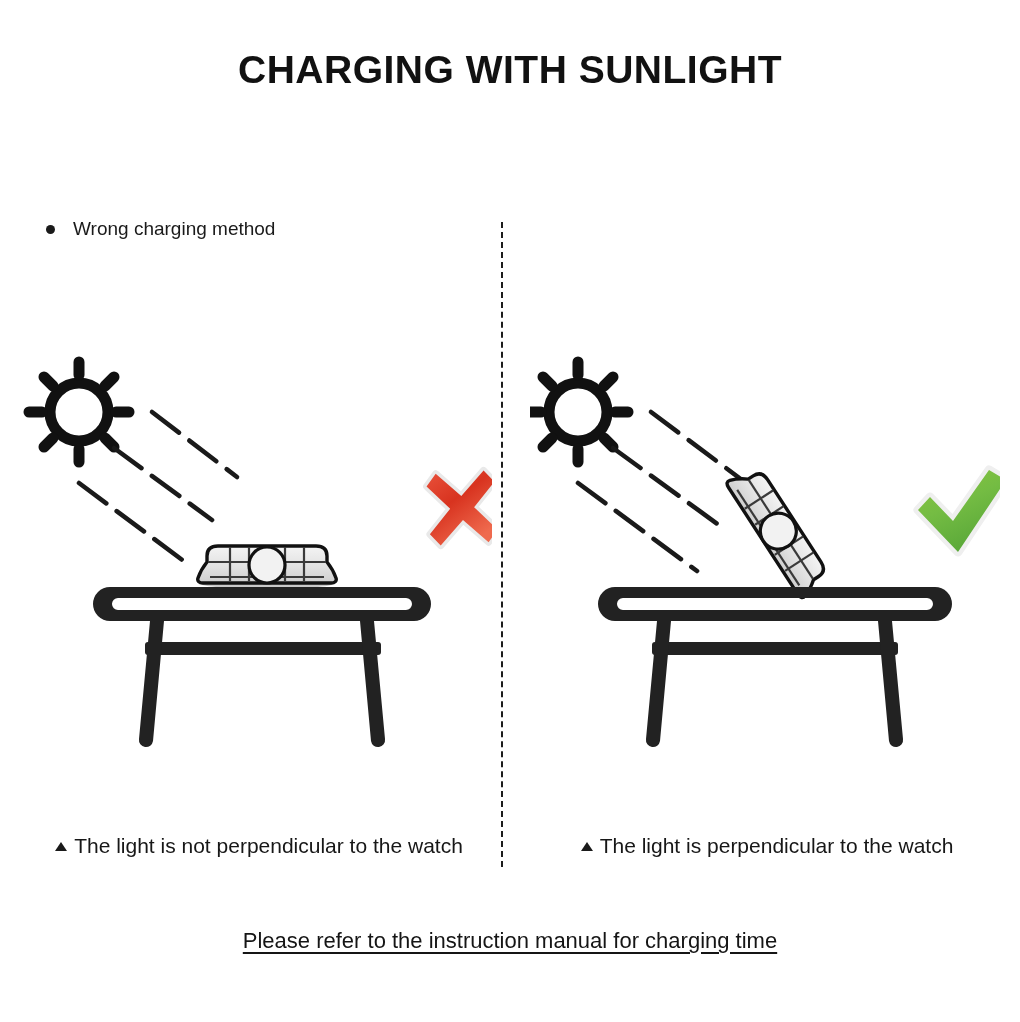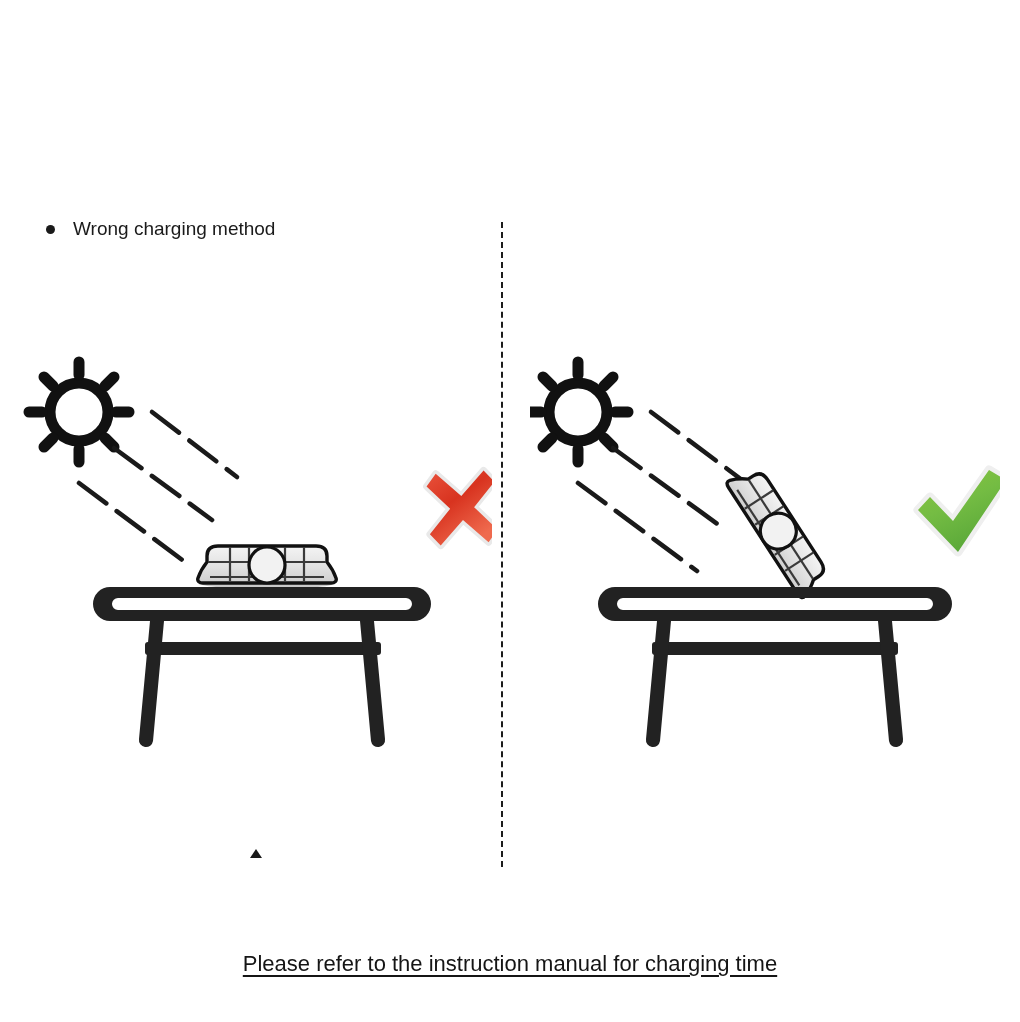--- a/index.html
+++ b/index.html
@@ -120,28 +120,28 @@
     position: absolute;
     top: 928px;
     left: 0;
     width: 1020px;
     text-align: center;
     font-size: 22px;
     color: #151515;
     text-decoration: underline;
     text-underline-offset: 4px;
     font-family: "Liberation Sans", sans-serif;
-    margin-top: 23px;
   }
 </style>
 </head>
 <body>
 
 <div id="page">
 
+  <div class="page-title">CHARGING WITH SUNLIGHT</div>
 
   <div class="divider"></div>
 
   <div class="panel panel-left">
 
     <div class="panel-heading">
       <span class="bullet-dot"></span>
       <span class="panel-heading-text">Wrong charging method</span>
     </div>
 
@@ -224,20 +224,21 @@
           <g transform="rotate(-4 36 36)">
             <path d="M12 2 L36 26 L60 2 L70 14 L48 38 L70 62 L60 74 L36 50 L12 74 L2 62 L24 38 L2 14 Z" fill="#ffffff" stroke="#e9e9e9" stroke-width="7" stroke-linejoin="round"></path>
             <path d="M12 2 L36 26 L60 2 L70 14 L48 38 L70 62 L60 74 L36 50 L12 74 L2 62 L24 38 L2 14 Z" fill="url(#xgrad)"></path>
           </g>
         </g>
       </svg>
     </div>
 
     <div class="panel-caption">
       <span class="caption-tri"></span>
+      <span class="panel-caption-text">The light is not perpendicular to the watch</span>
     </div>
   </div>
 
   <div class="panel panel-right">
 
 
     <div class="scene">
       <svg width="470" height="690" viewBox="0 0 470 690" xmlns="http://www.w3.org/2000/svg">
         <defs>
           <linearGradient id="vgrad" x1="0" y1="0" x2="0.5" y2="1">
@@ -306,17 +307,21 @@
           <path d="M362 431 L373 549 A7 7 0 0 1 359 551 L348 431 Z"></path>
         </g>
 
         <g transform="translate(384,276)">
           <path d="M4 44 L16 31 L39 55 L75 4 L92 14 L44 86 Z" fill="#ffffff" stroke="#efefef" stroke-width="9" stroke-linejoin="round"></path>
           <path d="M4 44 L16 31 L39 55 L75 4 L92 14 L44 86 Z" fill="url(#vgrad)"></path>
         </g>
       </svg>
     </div>
 
+    <div class="panel-caption">
+      <span class="caption-tri"></span>
+      <span class="panel-caption-text">The light is perpendicular to the watch</span>
+    </div>
   </div>
 
   <div class="footer-note"> Please refer to the instruction manual for charging time</div>
 
 </div>
 
 </body></html>

